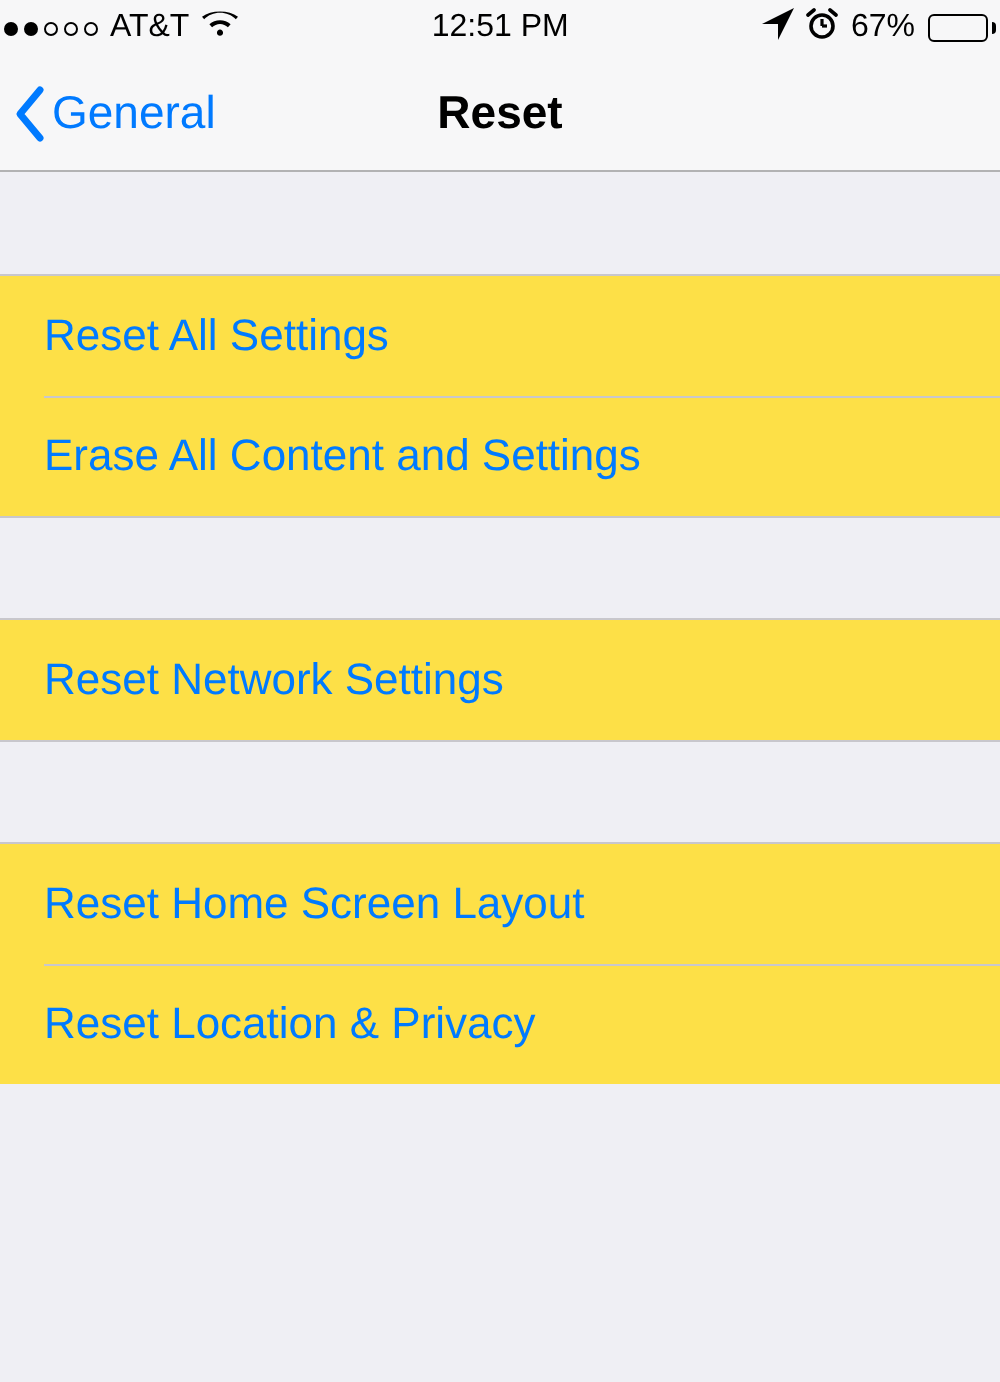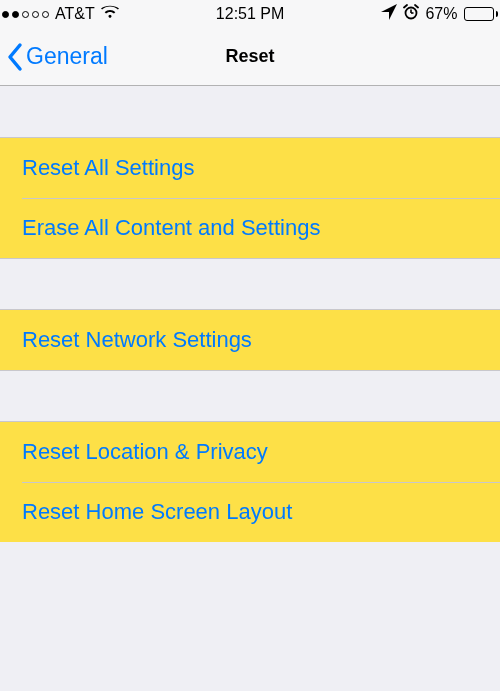--- a/index.html
+++ b/index.html
@@ -54,21 +54,21 @@
     display: flex;
     align-items: center;
     color: #007aff;
     font-size: 23px;
     height:100%;
   }
   .nav-back .chev { width: 18px; height: 30px; margin-right: 2px; }
   .nav-title {
     width: 100%;
     text-align: center;
-    font-size: 18px;
+    font-size: 23px;
     font-weight: 600;
     color: #000;
   }
   
   .content { }
   .group-gap {
     height: 52px;
     background: #efeff4;
     border-bottom: 1px solid #c8c7cc;
   }
@@ -163,20 +163,20 @@
   <div class="table-group">
     <div class="cell">
       <span>Reset Network Settings</span>
     </div>
   </div>
 
   <div class="group-gap"></div>
 
   <div class="table-group">
     <div class="cell">
-      <span>Reset Location &amp; Privacy</span>
+      <span>Reset Home Screen Layout</span>
     </div>
     <div class="cell">
-      <span>Reset Home Screen Layout</span>
+      <span>Reset Location &amp; Privacy</span>
     </div>
   </div>
 
 </div>
 
 </body></html>

